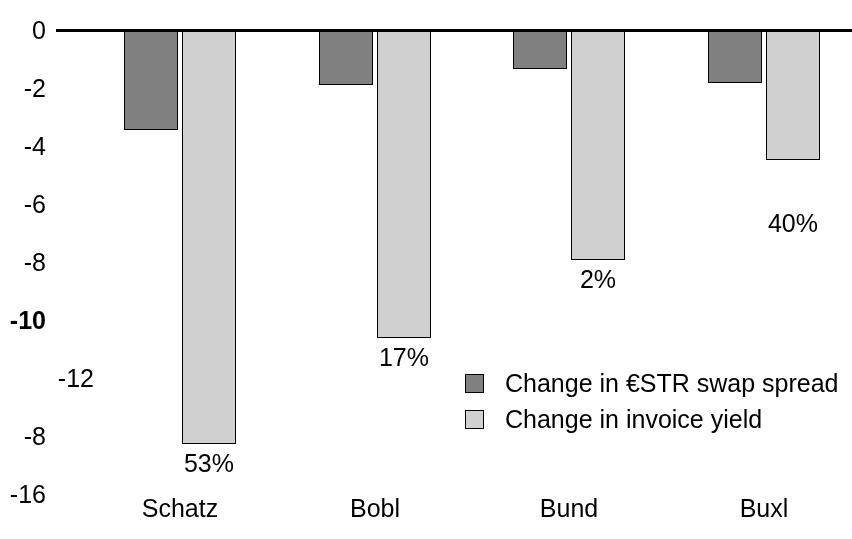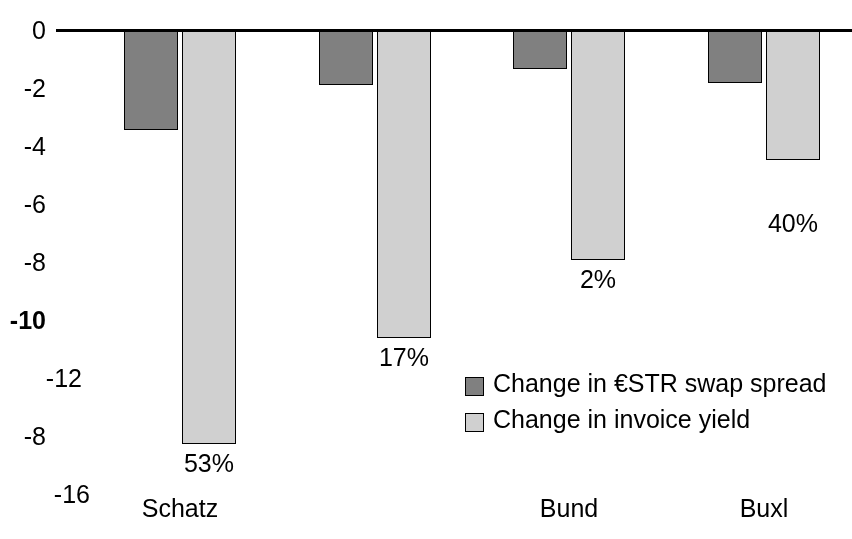--- a/index.html
+++ b/index.html
@@ -50,22 +50,23 @@
   }
   .zero-line {
     position: absolute;
     background: #000000;
   }
   .legend {
     position: absolute;
   }
   .legend-row {
     display: flex;
-    align-items: flex-end;
+    align-items: center;
     margin-bottom: 10px;
+    gap: 12px;
   }
   .legend-swatch {
     width: 19px;
     height: 19px;
     border: 1px solid #000000;
     box-sizing: border-box;
     margin-right: 9px;
     flex: 0 0 auto;
   }
   .legend-text {
@@ -78,43 +79,44 @@
 <body>
 
 <div id="chart-root">
 
   <div class="axis-label" style="left:0px; top:18px; width:46px;">0</div>
   <div class="axis-label" style="left:0px; top:76px; width:46px;">-2</div>
   <div class="axis-label" style="left:0px; top:134px; width:46px;">-4</div>
   <div class="axis-label" style="left:0px; top:192px; width:46px;">-6</div>
   <div class="axis-label" style="left:0px; top:250px; width:46px;">-8</div>
   <div class="axis-label" style="left:0px; top:308px; width:46px;font-weight:bold;">-10</div>
-  <div class="axis-label" style="left:0px; top:366px; width:46px;padding-left:36px;">-12</div>
+  <div class="axis-label" style="left:12px; top:366px; width:46px;padding-left:36px;">-12</div>
   <div class="axis-label" style="left:0px; top:424px; width:46px;">-8</div>
-  <div class="axis-label" style="left:0px; top:482px; width:46px;padding-left:44px;">-16</div>
+  <div class="axis-label" style="left:0px; top:482px; width:46px;">-16</div>
 
   <div class="zero-line" style="left:56px; top:29px; width:796px; height:3px;"></div>
 
   <div class="bar" style="left:124px; top:31px; width:54px; height:99px; background:#808080;"></div>
   <div class="bar" style="left:182px; top:31px; width:54px; height:413px; background:#d0d0d0;"></div>
   <div class="data-label" style="left:159px; top:451px; width:100px;">53%</div>
 
   <div class="bar" style="left:319px; top:31px; width:54px; height:54px; background:#808080;"></div>
   <div class="bar" style="left:377px; top:31px; width:54px; height:307px; background:#d0d0d0;"></div>
   <div class="data-label" style="left:354px; top:345px; width:100px;">17%</div>
 
   <div class="bar" style="left:513px; top:31px; width:54px; height:38px; background:#808080;"></div>
   <div class="bar" style="left:571px; top:31px; width:54px; height:229px; background:#d0d0d0;"></div>
   <div class="data-label" style="left:548px; top:267px; width:100px;">2%</div>
 
   <div class="bar" style="left:708px; top:31px; width:54px; height:52px; background:#808080;"></div>
   <div class="bar" style="left:766px; top:31px; width:54px; height:129px; background:#d0d0d0;"></div>
   <div class="data-label" style="left:743px; top:168px; width:100px;margin-top:43px;">40%</div>
 
   <div class="cat-label" style="left:100px; top:496px; width:160px;">Schatz</div>
+  <div class="cat-label" style="left:295px; top:496px; width:160px;">Bobl</div>
   <div class="cat-label" style="left:684px; top:496px; width:160px;">Buxl</div>
   <div class="cat-label" style="left:489px; top:496px; width:160px;">Bund</div>
 
   <div class="legend" style="left:465px; top:370px;">
     <div class="legend-row">
       <span class="legend-swatch" style="background:#808080;"></span>
       <span class="legend-text">Change in €STR swap spread</span>
     </div>
     <div class="legend-row">
       <span class="legend-swatch" style="background:#d0d0d0;"></span>

